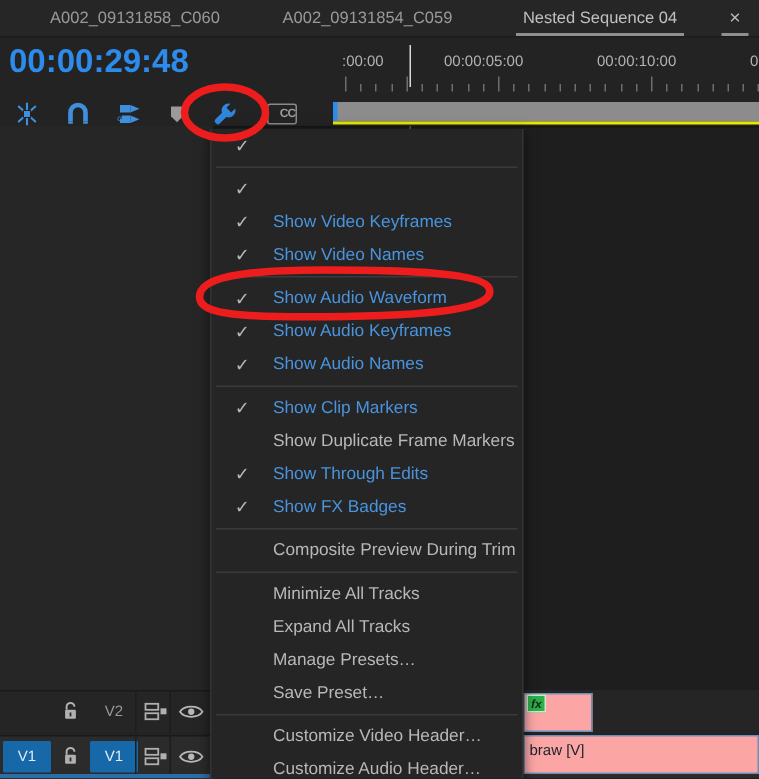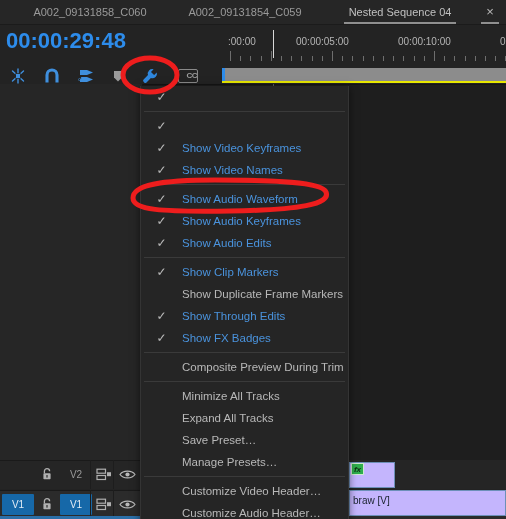--- a/index.html
+++ b/index.html
@@ -264,21 +264,21 @@
   .hdr-sep {
     position: absolute;
     width: 1px; height: 29px;
     top: 0;
     background: #1d1d1d;
   }
 
   
   .clip {
     position: absolute;
-    background: #c4b5fd;
+    background: #fca5a5;
     border: 1px solid #6d8fb8;
     box-sizing: border-box;
     overflow: hidden;
     padding-left: 44px;
   }
   #clip-v2 {
     left: 349px; top: 462px;
     width: 35px; height: 26px;
   }
   #clip-v1 {
@@ -543,33 +543,33 @@
 
   <div id="menu">
       <div class="mi checked"><span class="chk">✓</span></div>
       <div class="msep"></div>
       <div class="mi checked"><span class="chk">✓</span></div>
       <div class="mi checked"><span class="chk">✓</span><span>Show Video Keyframes</span></div>
       <div class="mi checked"><span class="chk">✓</span><span>Show Video Names</span></div>
       <div class="msep"></div>
       <div class="mi checked"><span class="chk">✓</span><span>Show Audio Waveform</span></div>
       <div class="mi checked"><span class="chk">✓</span><span>Show Audio Keyframes</span></div>
-      <div class="mi checked"><span class="chk">✓</span><span>Show Audio Edits</span></div>
+      <div class="mi checked"><span class="chk">✓</span><span>Show Audio Names</span></div>
       <div class="msep"></div>
       <div class="mi checked"><span class="chk">✓</span><span>Show Clip Markers</span></div>
       <div class="mi"><span class="chk"></span><span>Show Duplicate Frame Markers</span></div>
       <div class="mi checked"><span class="chk">✓</span><span>Show Through Edits</span></div>
       <div class="mi checked"><span class="chk">✓</span><span>Show FX Badges</span></div>
       <div class="msep"></div>
       <div class="mi"><span class="chk"></span><span>Composite Preview During Trim</span></div>
       <div class="msep"></div>
       <div class="mi"><span class="chk"></span><span>Minimize All Tracks</span></div>
       <div class="mi"><span class="chk"></span><span>Expand All Tracks</span></div>
+      <div class="mi"><span class="chk"></span><span>Manage Presets…</span></div>
       <div class="mi"><span class="chk"></span><span>Save Preset…</span></div>
-      <div class="mi"><span class="chk"></span><span>Manage Presets…</span></div>
       <div class="msep"></div>
       <div class="mi"><span class="chk"></span><span>Customize Video Header…</span></div>
       <div class="mi"><span class="chk"></span><span>Customize Audio Header…</span></div>
     </div>
 
   <svg id="annot" viewBox="0 0 506 519">
     <ellipse cx="150" cy="75" rx="27" ry="17" fill="none" stroke="#ee1d1d" stroke-width="5"></ellipse>
     <path d="M133 198
              C133 185, 160 180, 215 180
              C275 180, 322 182, 326 192

